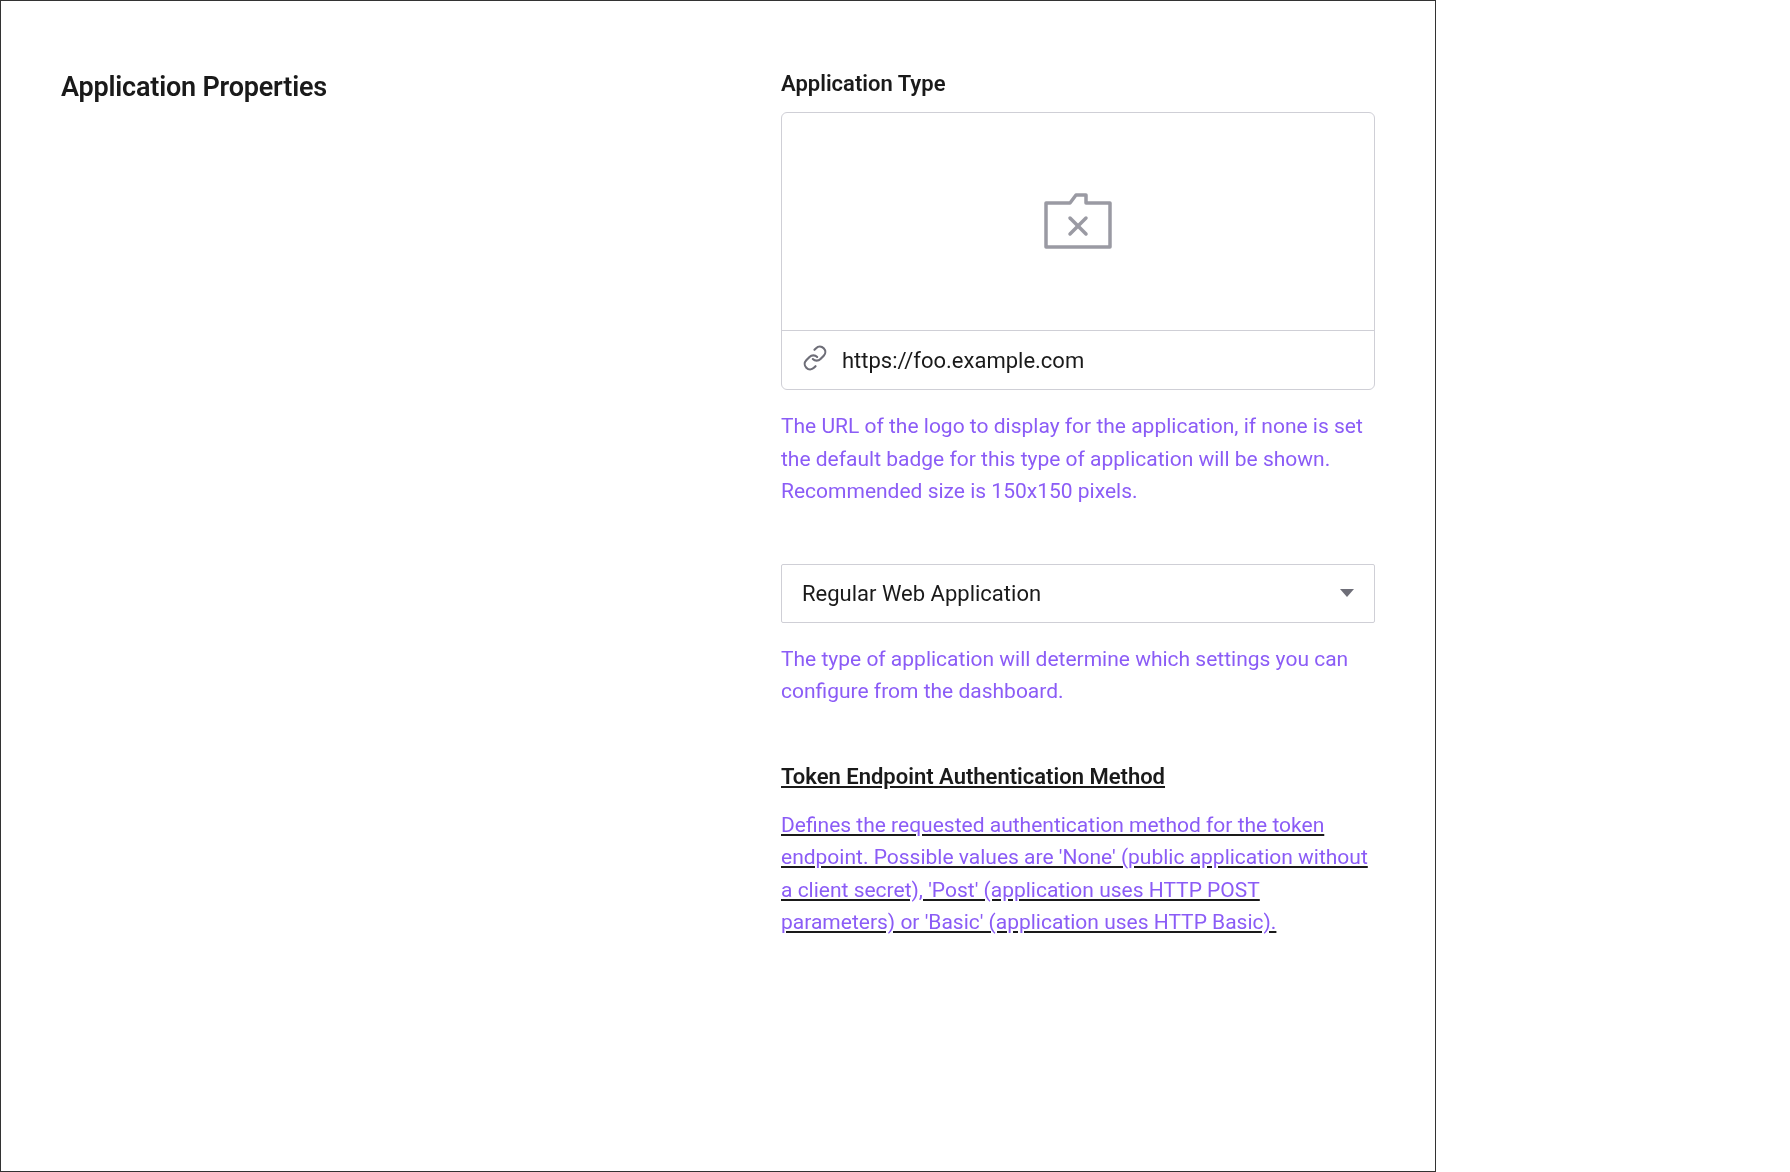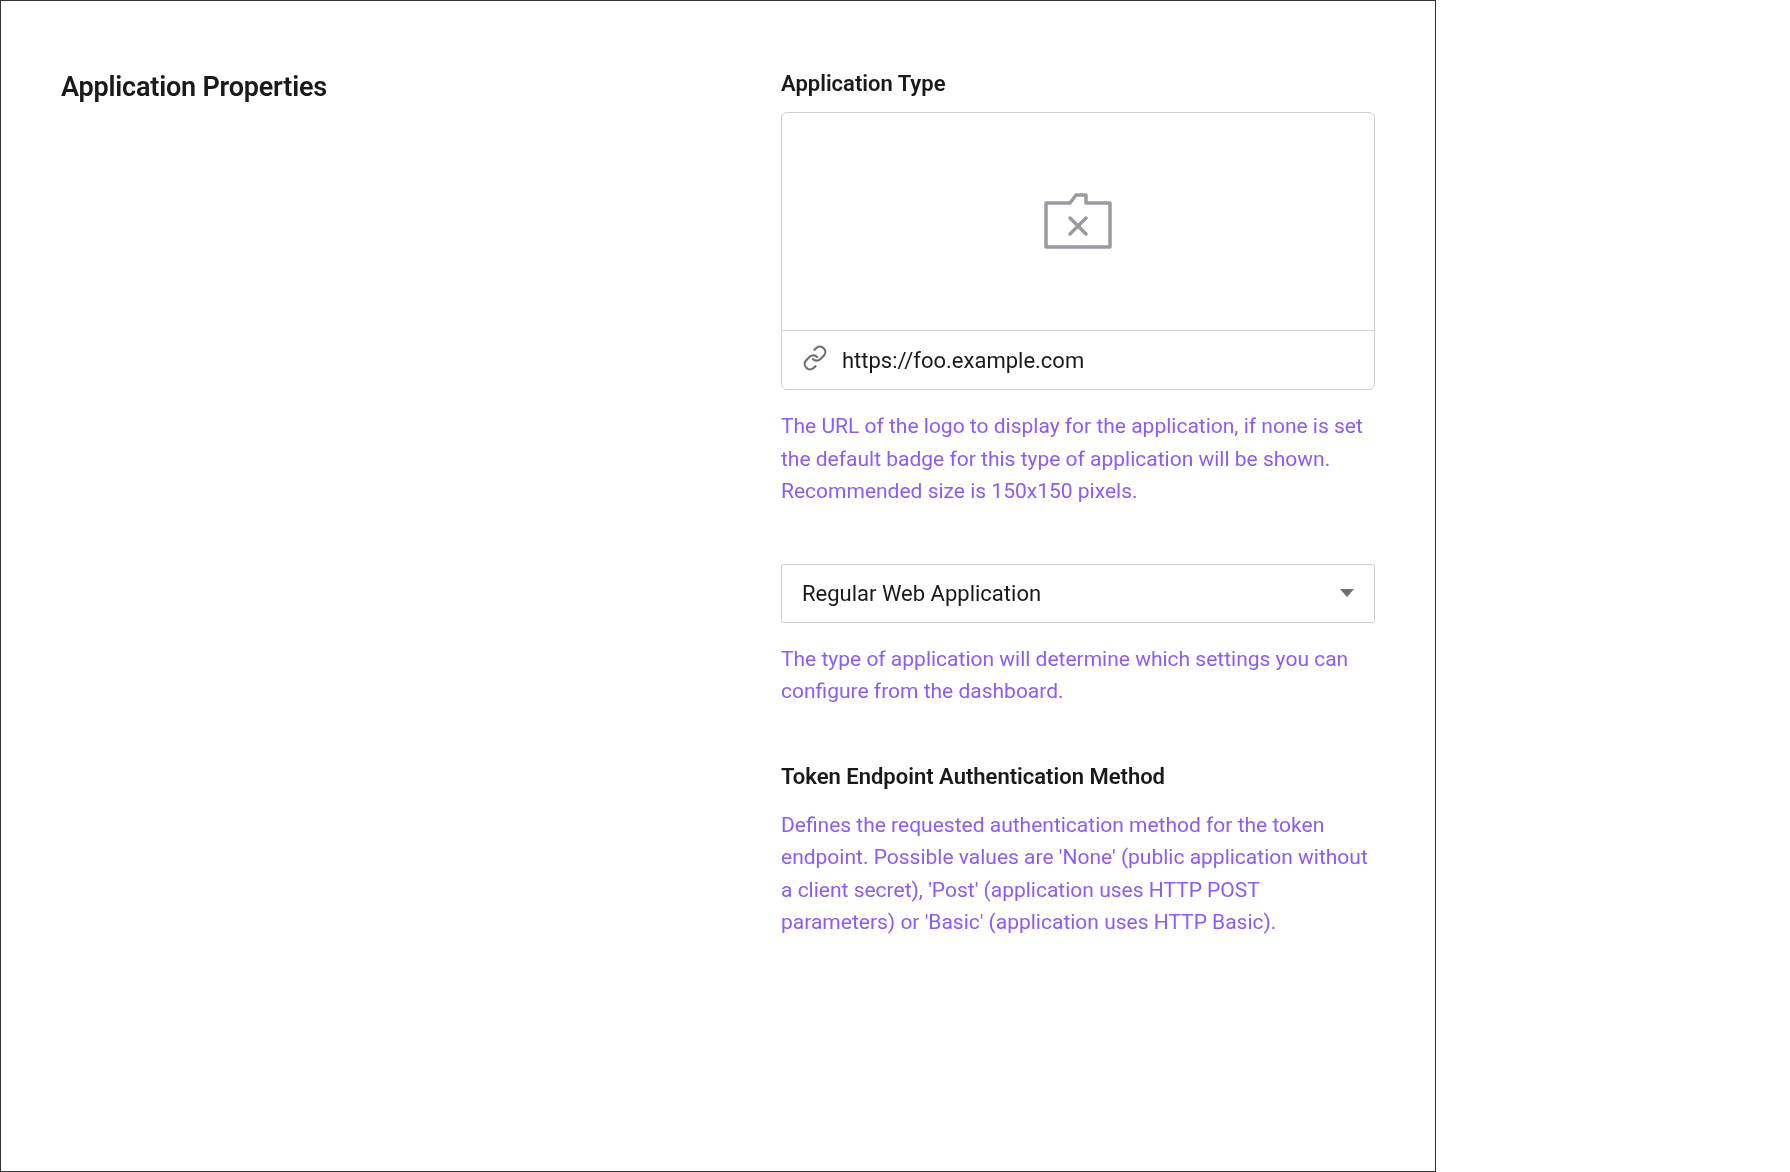--- a/index.html
+++ b/index.html
@@ -153,21 +153,21 @@
       <div class="field">
 
         <div class="select-box">
           <span class="select-value">Regular Web Application</span>
           <span class="caret"></span>
         </div>
 
         <p class="field-help">The type of application will determine which settings you can configure from the dashboard.</p>
       </div>
 
-      <div class="field" style="margin-bottom:7px;">
+      <div class="field" style="margin-bottom:7px;text-decoration:underline;">
         <label class="field-label">Token Endpoint Authentication Method</label>
 
 
         <p class="field-help">Defines the requested authentication method for the token endpoint. Possible values are 'None' (public application without a client secret), 'Post' (application uses HTTP POST parameters) or 'Basic' (application uses HTTP Basic).</p>
       </div>
 
     </div>
   </div>
 </div>
 

